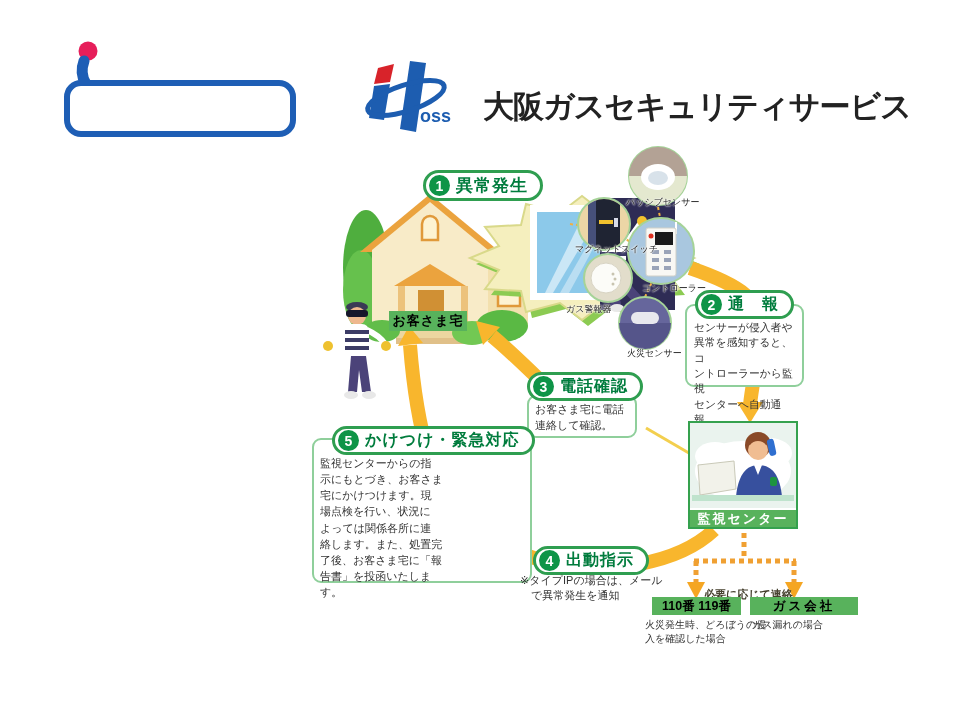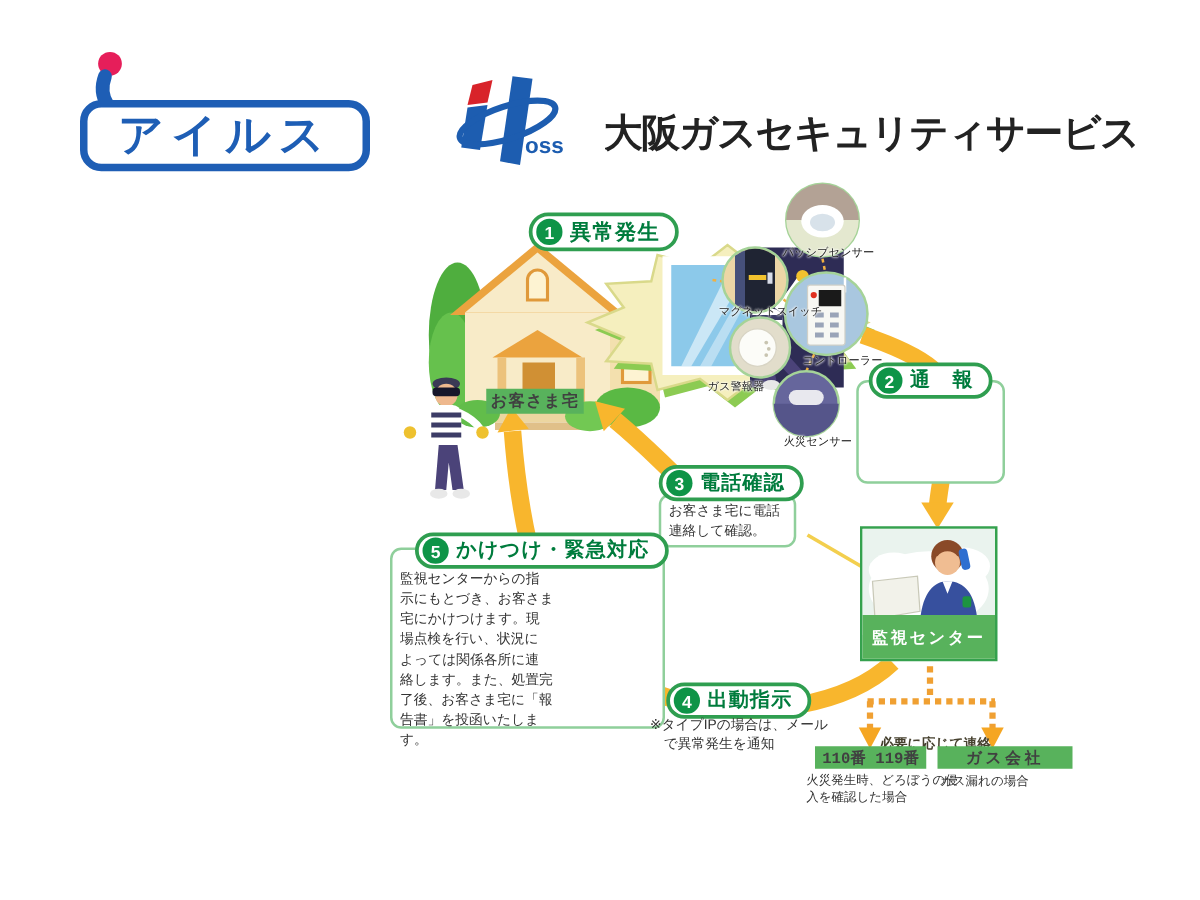--- a/index.html
+++ b/index.html
@@ -19,29 +19,29 @@
   .pill{position:absolute;display:inline-flex;align-items:center;gap:6px;background:#fff;
         border:3px solid #2f9e50;border-radius:999px;padding:1px 12px 1px 3px;z-index:6;}
   .pill .num{width:21px;height:21px;border-radius:50%;background:#0e9447;color:#fff;
              font-weight:bold;font-size:14px;display:flex;align-items:center;justify-content:center;flex:0 0 auto;}
   .pill .lbl{color:#007c3d;font-weight:bold;font-size:16px;letter-spacing:1px;white-space:nowrap;}
   .pill.big .lbl{font-size:17px;}
   
   .gbox{position:absolute;background:#fff;border:2px solid #8fcf9b;border-radius:9px;z-index:4;}
   .btxt{position:absolute;font-size:11px;line-height:1.42;color:#333;white-space:pre-line;z-index:5;}
   
-  .gtag{position:absolute;background:#58b25c;color:#404040;font-weight:bold;display:flex;
-        align-items:center;justify-content:center;z-index:6;white-space:nowrap;font-family:Liberation Mono, monospace;}
+  .gtag{position:absolute;background:#58b25c;color:#000000;font-weight:bold;display:flex;
+        align-items:center;justify-content:center;z-index:6;white-space:nowrap;}
   .note{position:absolute;color:#333;white-space:pre-line;z-index:6;}
   .slabel{position:absolute;font-size:9px;color:#222;white-space:nowrap;z-index:6;
           text-shadow:0 0 2px #fff,0 0 2px #fff,0 0 2px #fff;}
   
   #monitor-box{position:absolute;left:688px;top:421px;width:110px;height:108px;background:#fff;
                border:2px solid #35a14e;z-index:5;box-sizing:border-box;}
-  #monitor-box .bar{position:absolute;left:0;right:0;bottom:0;height:35px;background:#58b25c;
+  #monitor-box .bar{position:absolute;left:0;right:0;bottom:0;height:17px;background:#58b25c;
                     color:#fff;font-weight:bold;font-size:13px;letter-spacing:2px;display:flex;
                     align-items:center;justify-content:center;}
 </style>
 </head>
 <body>
 
 <div id="page">
 
   <svg class="abs" style="left:0;top:0;" width="960" height="720" viewBox="0 0 960 720">
 
@@ -211,25 +211,28 @@
       <path d="M694 561 L796 561"></path>
       <path d="M696 561 L696 583"></path>
       <path d="M794 561 L794 583"></path>
     </g>
     <g fill="#f5a623">
       <polygon points="687,582 705,582 696,599"></polygon>
       <polygon points="785,582 803,582 794,599"></polygon>
     </g>
   </svg>
 
-  <div class="ails-text">アイルス</div>
   <div class="oss-text">oss</div>
   <div class="company">大阪ガスセキュリティサービス</div>
 
   <div class="gbox" style="left:685px;top:304px;width:115px;height:79px;"></div>
+  <div class="btxt" style="left:694px;top:320px;width:104px;font-size:10.8px;">センサーが侵入者や
+異常を感知すると、コ
+ントローラーから監視
+センターへ自動通報。</div>
 
   <div class="gbox" style="left:527px;top:395px;width:106px;height:39px;"></div>
   <div class="btxt" style="left:535px;top:402px;width:96px;">お客さま宅に電話
 連絡して確認。</div>
 
   <div class="gbox" style="left:312px;top:438px;width:216px;height:141px;"></div>
   <div class="btxt" style="left:320px;top:455px;width:128px;font-size:11px;line-height:1.47;">監視センターからの指
 示にもとづき、お客さま
 宅にかけつけます。現
 場点検を行い、状況に

